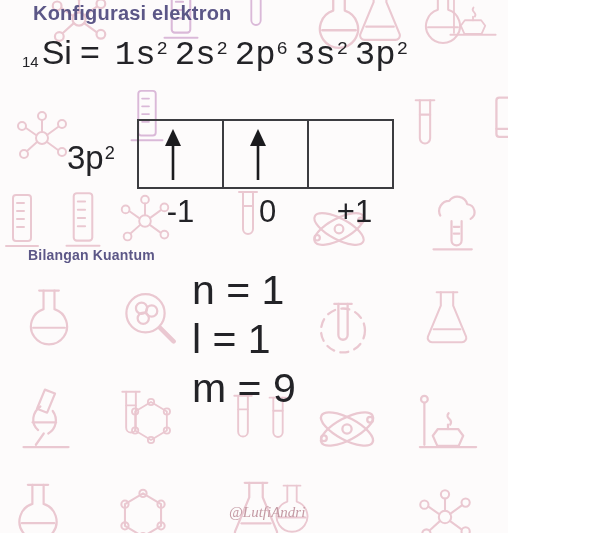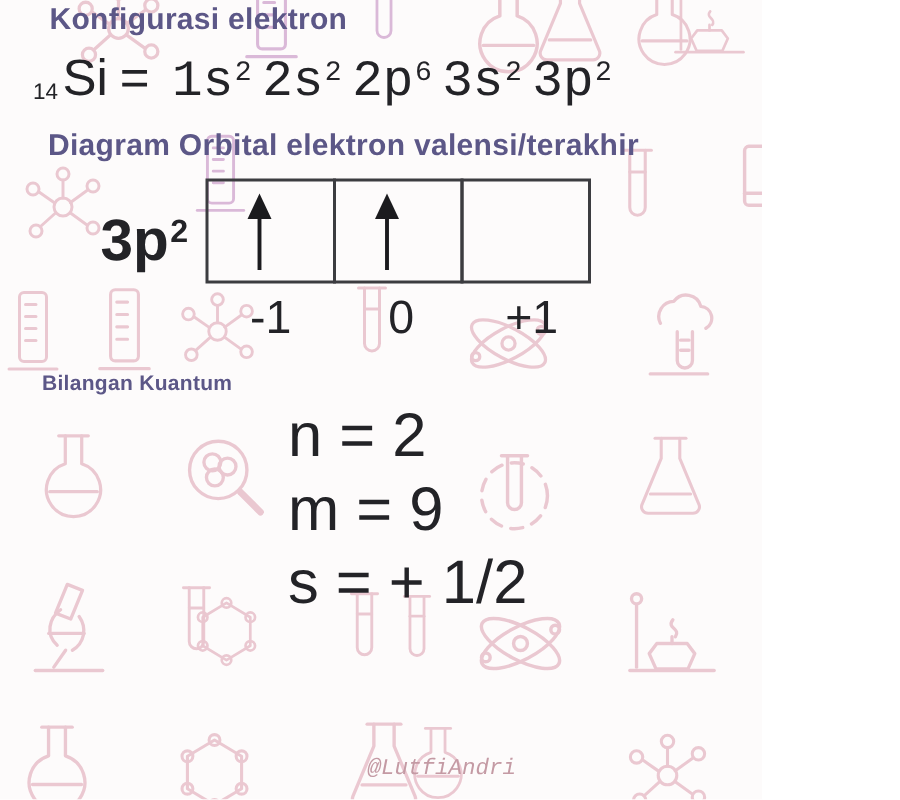--- a/index.html
+++ b/index.html
@@ -18,34 +18,34 @@
   .title{font-weight:bold;color:var(--heading,#5c5787);letter-spacing:.2px;white-space:nowrap;}
   .config-title{left:33px;top:2px;font-size:20px;}
   .diagram-title{left:32px;top:86px;font-size:20px;}
   .quantum-title{left:28px;top:247px;font-size:14px;}
   .formula{left:22px;top:33px;font-size:34px;color:var(--text,#222225);white-space:nowrap;}
   .sub{font-size:.44em;vertical-align:-0.2em;margin-right:3px;}
   .sup{font-size:.55em;vertical-align:.55em;margin-left:1px;}
   .eq{margin:0 8px;}
   .orb{margin-left:7px;font-family:Liberation Mono, monospace;}
   .orb:first-of-type{margin-left:0;}
-  .orbital-label{left:67px;top:139px;font-size:39px;color:var(--text,#222225);font-weight:bold;}
+  .orbital-label{left:67px;top:139px;font-size:33px;color:var(--text,#222225);}
   .boxes{left:137px;top:119px;display:flex;}
   .obox{
     width:87px;height:70px;border:2px solid #3c3c40;margin-left:-2px;
     display:flex;align-items:flex-end;justify-content:center;box-sizing:border-box;
   }
   .obox:first-child{margin-left:0;}
   .obox svg{margin-bottom:5px;margin-right:16px;}
   .m-labels{left:137px;top:194px;display:flex;}
   .m-label{width:87px;text-align:center;font-size:31px;color:var(--text,#222225);}
   .quantum-lines{left:192px;top:266px;font-size:41px;line-height:49px;color:var(--text,#222225);white-space:nowrap;}
   .watermark{
     left:229px;top:504px;font-size:15px;font-style:italic;
-    font-family:Liberation Mono, monospace;color:var(--wm,#c49aa4);margin-left:16px;
+    font-family:Liberation Serif, serif;color:var(--wm,#c49aa4);
   }
 </style>
 </head>
 <body>
 
 <div class="canvas" style="--bg: #fdfbfb; --heading: #5c5787; --text: #232327; --wm: #c49aa4;">
 
   <svg width="0" height="0" style="position:absolute" aria-hidden="true">
     <defs>
       <symbol id="sym-flask-round" viewBox="0 0 64 64">
@@ -264,21 +264,20 @@
       </svg>
       <svg viewBox="0 0 64 64" class="pat" style="left: 506px; top: 478px; width: 74px; height: 74px; color: rgb(234, 198, 207); transform: rotate(-30deg);">
         <use href="#sym-flask-round"></use>
       </svg>
     </div>
 
   <div class="fg title config-title">Konfigurasi elektron</div>
 
   <div class="fg formula" id="formula"><span class="sub">14</span><span>Si</span><span class="eq">=</span><span class="orb"><span>1s</span><span class="sup">2</span></span><span class="orb"><span>2s</span><span class="sup">2</span></span><span class="orb"><span>2p</span><span class="sup">6</span></span><span class="orb"><span>3s</span><span class="sup">2</span></span><span class="orb"><span>3p</span><span class="sup">2</span></span></div>
 
-  <div class="fg title diagram-title">Diagram Orbital elektron valensi/terakhir</div>
 
   <div class="fg orbital-label" id="orbital-label"><span>3p</span><span class="sup">2</span></div>
 
   <div class="fg boxes" id="orbital-boxes">
       <div class="obox">
         <svg viewBox="0 0 24 56" width="24" height="56">
           <line x1="12" y1="54" x2="12" y2="8" stroke="#1b1b1e" stroke-width="2.6"></line>
           <polygon points="4,20 12,3 20,20" fill="#1b1b1e"></polygon>
         </svg>
       </div>
@@ -293,20 +292,20 @@
 
   <div class="fg m-labels" id="m-labels">
       <div class="m-label">-1</div>
       <div class="m-label">0</div>
       <div class="m-label">+1</div>
     </div>
 
   <div class="fg title quantum-title">Bilangan Kuantum</div>
 
   <div class="fg quantum-lines" id="quantum-lines">
-      <div>n = 2</div>
+      <div>n = 1</div>
+      <div>l = 1</div>
       <div>m = 9</div>
-      <div>s = + 1/2</div>
     </div>
 
   <div class="fg watermark">@LutfiAndri</div>
 
 </div>
 
 </body></html>

